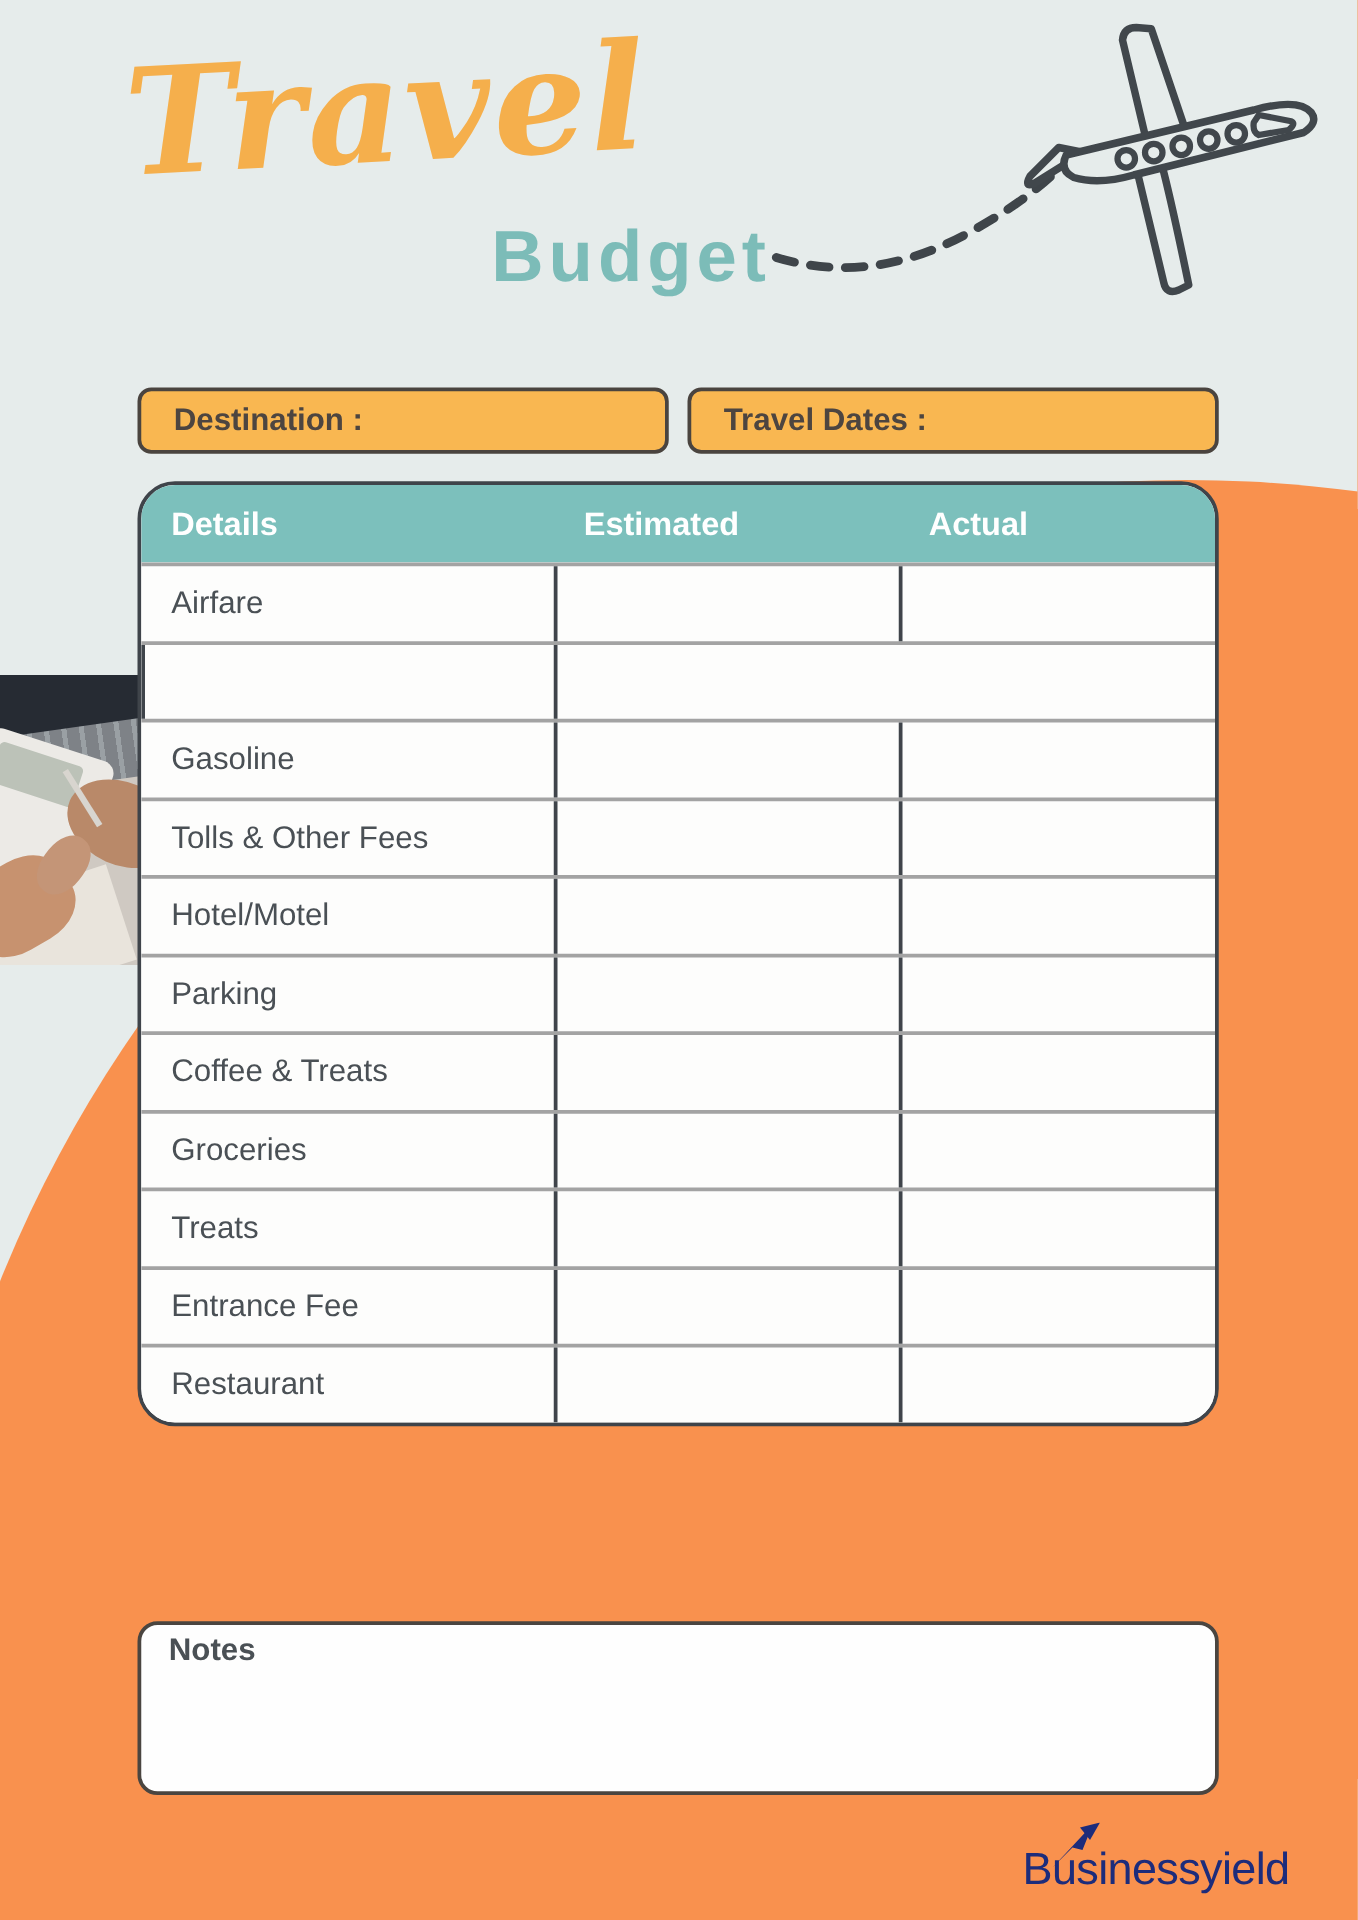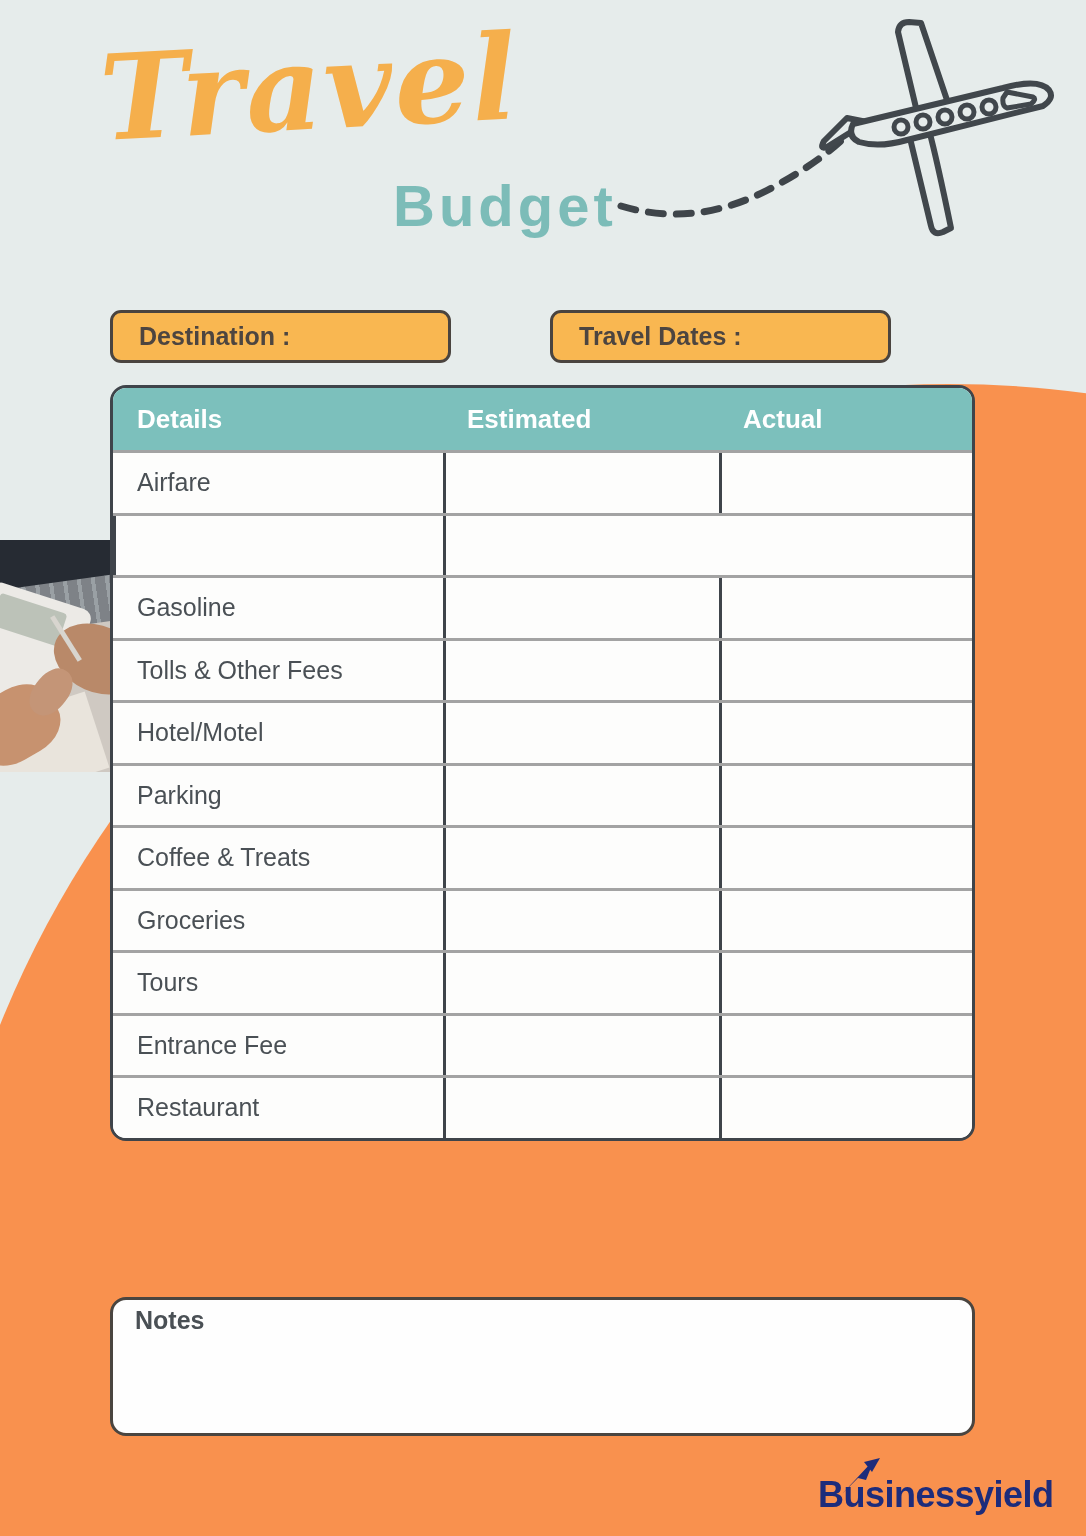--- a/index.html
+++ b/index.html
@@ -23,31 +23,31 @@
     font-size:118px; color:#F5AF4C; transform:rotate(-3deg); letter-spacing:2px;
   }
   .title-sub {
     position:absolute; left:393px; top:172px;
     font-size:58px; font-weight:bold; color:#7CBCB8; letter-spacing:4px;
   }
   
   .plane-wrap { position:absolute; left:615px; top:14px; width:460px; height:230px; }
   
   .pill {
-    position:absolute; top:310px; height:53px; width:341px;
+    position:absolute; top:310px; height:53px; width:425px;
     background:#F9B751; border:3px solid #4A443F; border-radius:11px;
     display:flex; align-items:center; padding-left:26px;
     font-size:25px; font-weight:bold; color:#4D4540;
   }
   .pill.dest { left:110px; }
   .pill.dates { left:550px; }
   
   .btable {
     position:absolute; left:110px; top:385px; width:865px;
-    border:3px solid #3F444A; border-radius:16px; overflow:hidden;
+    border:3px solid #3F444A; border-radius:30px; overflow:hidden;
     background:#FDFDFC;
   }
   .thead {
     display:grid; grid-template-columns:330px 276px 1fr;
     background:#7CC0BC; height:62px; align-items:center;
     color:#FFFFFF; font-weight:bold; font-size:26px;
   }
   .thead .hcell { padding-left:24px; }
   .trow {
     display:grid; grid-template-columns:330px 276px 1fr;
@@ -73,21 +73,21 @@
     background:repeating-linear-gradient(90deg,#7E8287 0 10px,#9AA0A4 10px 14px); }
   .photo .calculator { position:absolute; left:-34px; top:52px; width:104px; height:168px; background:#ECEAE6; border-radius:10px; transform:rotate(18deg); }
   .photo .calc-screen { position:absolute; left:10px; top:10px; width:70px; height:34px; background:#BCC2B8; border-radius:4px; }
   .photo .hand { position:absolute; left:52px; top:86px; width:92px; height:66px; background:#B98969; border-radius:50%; transform:rotate(24deg); }
   .photo .thumb { position:absolute; left:34px; top:126px; width:34px; height:52px; background:#C49577; border-radius:46%; transform:rotate(38deg); }
   .photo .pen { position:absolute; left:40px; top:96px; width:52px; height:5px; background:#D8D5CF; transform:rotate(58deg); }
   .photo .paper { position:absolute; left:-20px; top:168px; width:120px; height:80px; background:#E9E4DC; transform:rotate(-18deg); }
   .photo .paper2 { position:absolute; left:-30px; top:150px; width:90px; height:70px; background:#C7926F; border-radius:40%; transform:rotate(-30deg); }
   
   .logo { position:absolute; left:818px; top:1468px; height:54px; display:flex; align-items:center; }
-  .logo-text { font-size:36px; font-weight:700; color:#1D2C7B; letter-spacing:-0.5px; position:relative; }
+  .logo-text { font-size:36px; font-weight:400; color:#1D2C7B; letter-spacing:-0.5px; position:relative; }
   .logo-arrow { position:absolute; left:836px; top:1458px; }
 </style>
 </head>
 <body>
 
 <div class="blob"></div>
 
 <div class="photo">
   <div class="dark-top"></div>
   <div class="keyboard"></div>
@@ -173,21 +173,21 @@
         <div class="tcell label">Coffee &amp; Treats</div>
         <div class="tcell entry"></div>
         <div class="tcell entry"></div>
       </div>
       <div class="trow">
         <div class="tcell label">Groceries</div>
         <div class="tcell entry"></div>
         <div class="tcell entry"></div>
       </div>
       <div class="trow">
-        <div class="tcell label">Tours</div>
+        <div class="tcell label">Treats</div>
         <div class="tcell entry"></div>
         <div class="tcell entry"></div>
       </div>
       <div class="trow">
         <div class="tcell label">Entrance Fee</div>
         <div class="tcell entry"></div>
         <div class="tcell entry"></div>
       </div>
       <div class="trow">
         <div class="tcell label">Restaurant</div>

